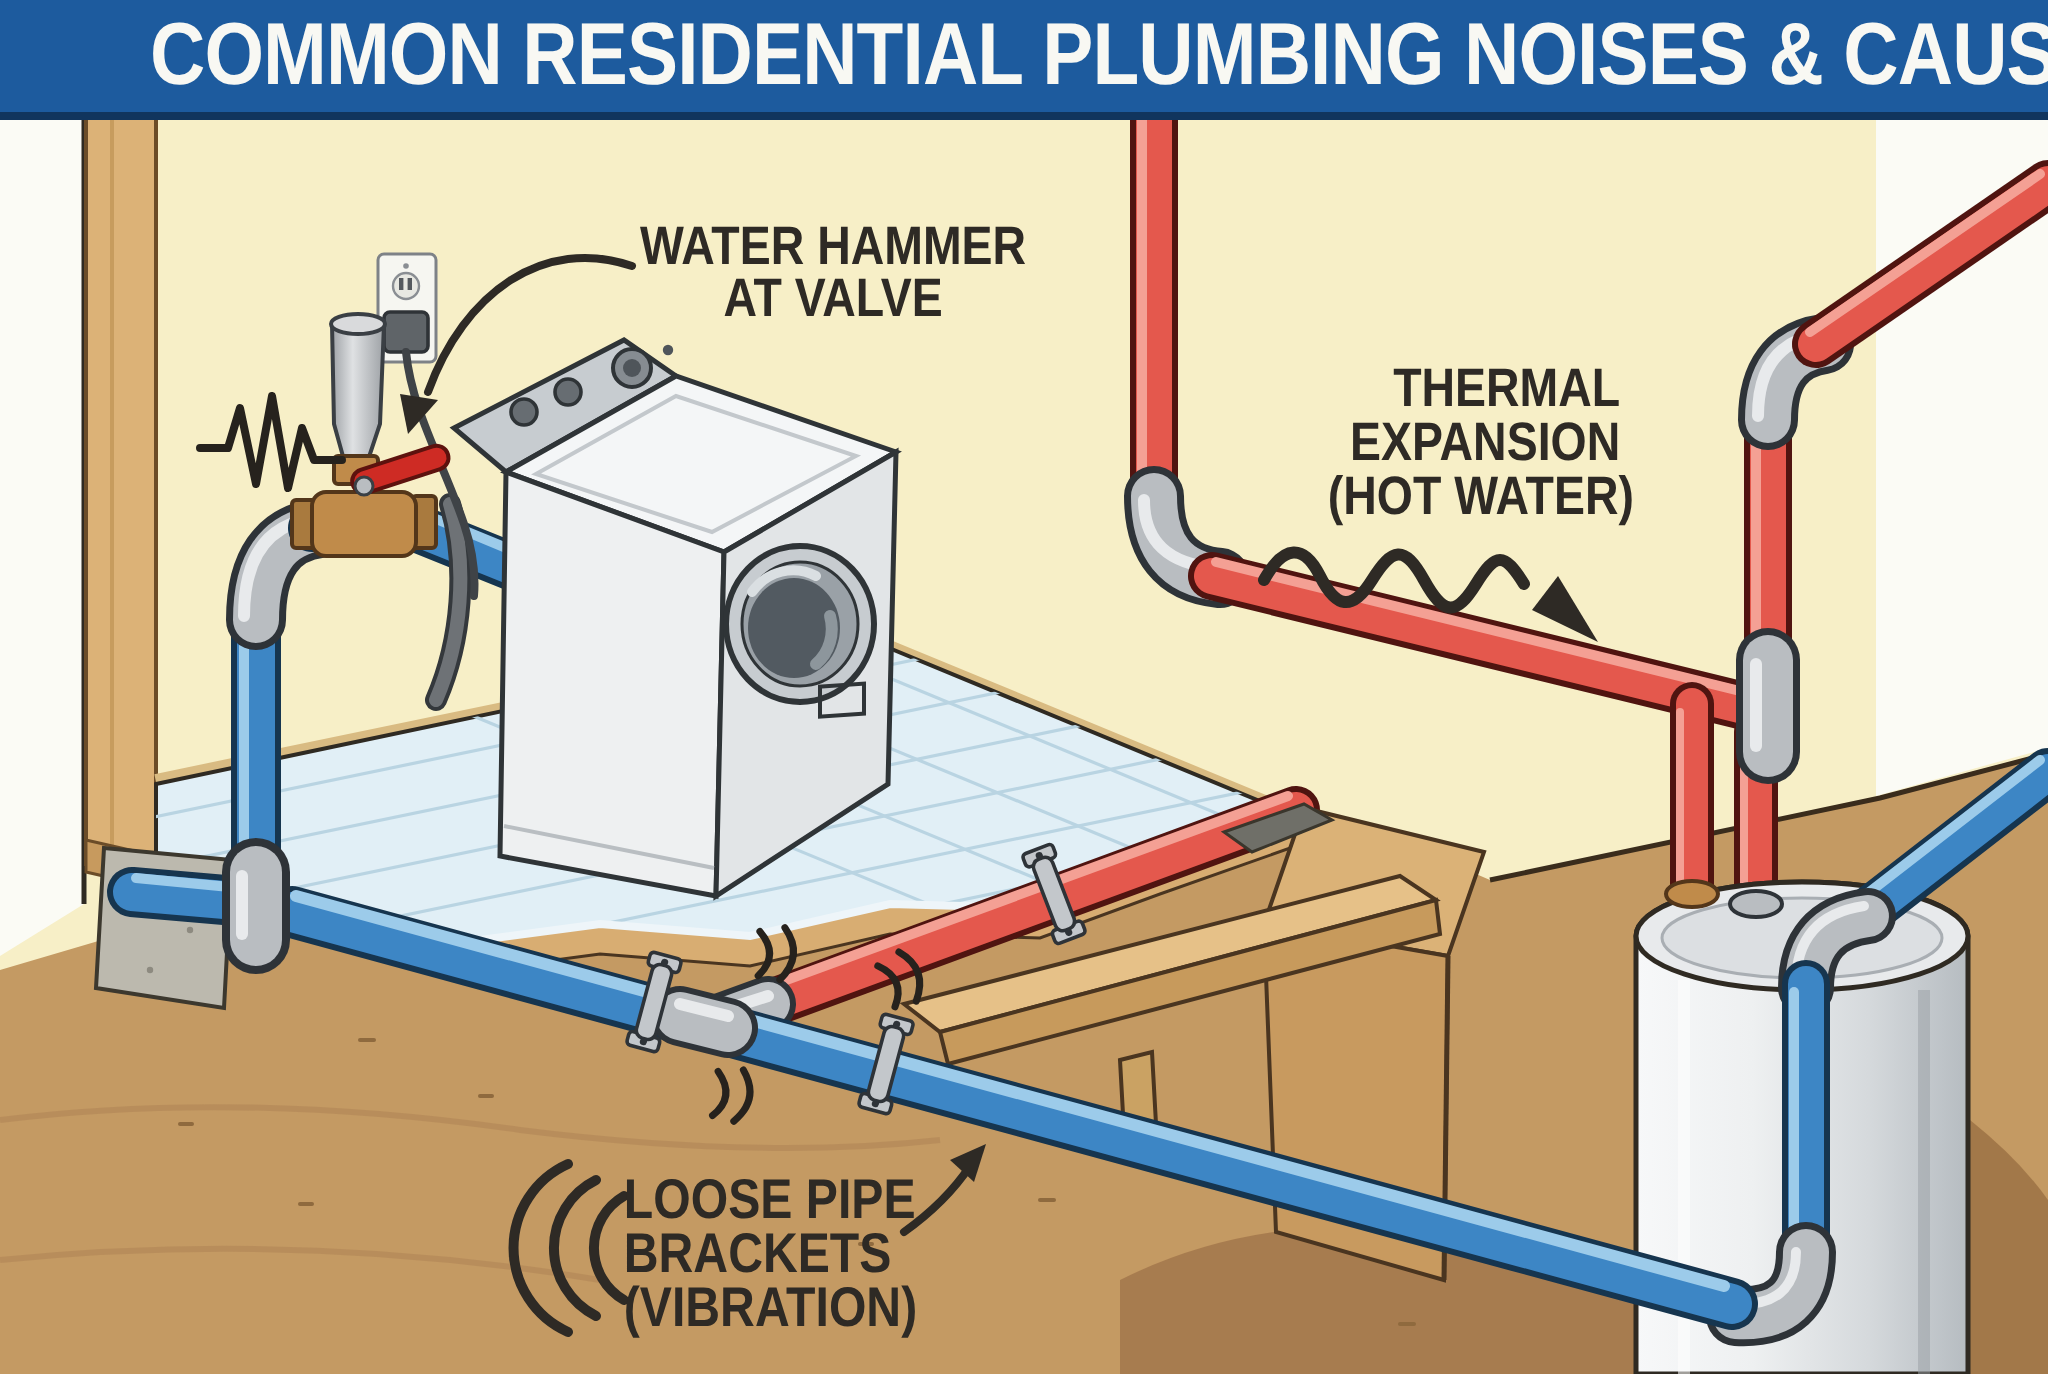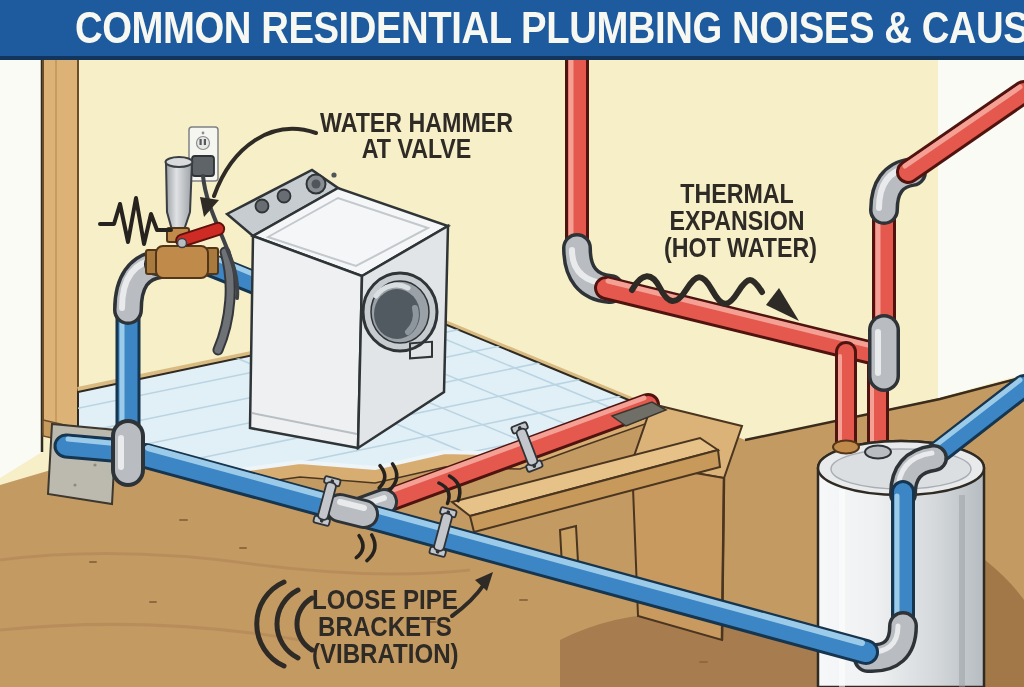--- a/index.html
+++ b/index.html
@@ -8,23 +8,23 @@
   .banner{position:absolute;left:0;top:0;width:1024px;height:56px;background:#1d5b9e;
           border-bottom:4px solid #11355d;z-index:5;text-align:center;}
   .banner .ttl{display:inline-block;transform:scaleX(.87);transform-origin:center center;
           white-space:nowrap;color:#f8f8f3;font-weight:bold;font-size:44px;line-height:56px;
           letter-spacing:-.5px;}
   svg.scene{position:absolute;left:0;top:0;z-index:1;}
   .lbl{position:absolute;z-index:6;color:#2e2a25;font-weight:bold;}
   .lbl .cond{display:block;transform:scaleX(.86);white-space:nowrap;}
   .lbl-water{left:320px;top:110px;font-size:27px;line-height:26px;text-align:center;}
   .lbl-water .cond{transform-origin:left top;}
-  .lbl-thermal{left:652px;top:181px;width:170px;font-size:27px;line-height:27px;text-align:center;}
+  .lbl-thermal{left:652px;top:181px;width:170px;font-size:27px;line-height:27px;text-align:right;}
   .lbl-thermal .cond{transform-origin:center top;}
-  .lbl-loose{left:300px;top:586px;width:170px;font-size:28px;line-height:27px;text-align:center;}
+  .lbl-loose{left:300px;top:586px;width:170px;font-size:28px;line-height:27px;text-align:left;}
   .lbl-loose .cond{transform-origin:center top;}
 </style>
 </head>
 <body>
 
 <div class="stage">
 
   <div class="banner">
     <span class="ttl">COMMON RESIDENTIAL PLUMBING NOISES &amp; CAUSES</span>
   </div>

